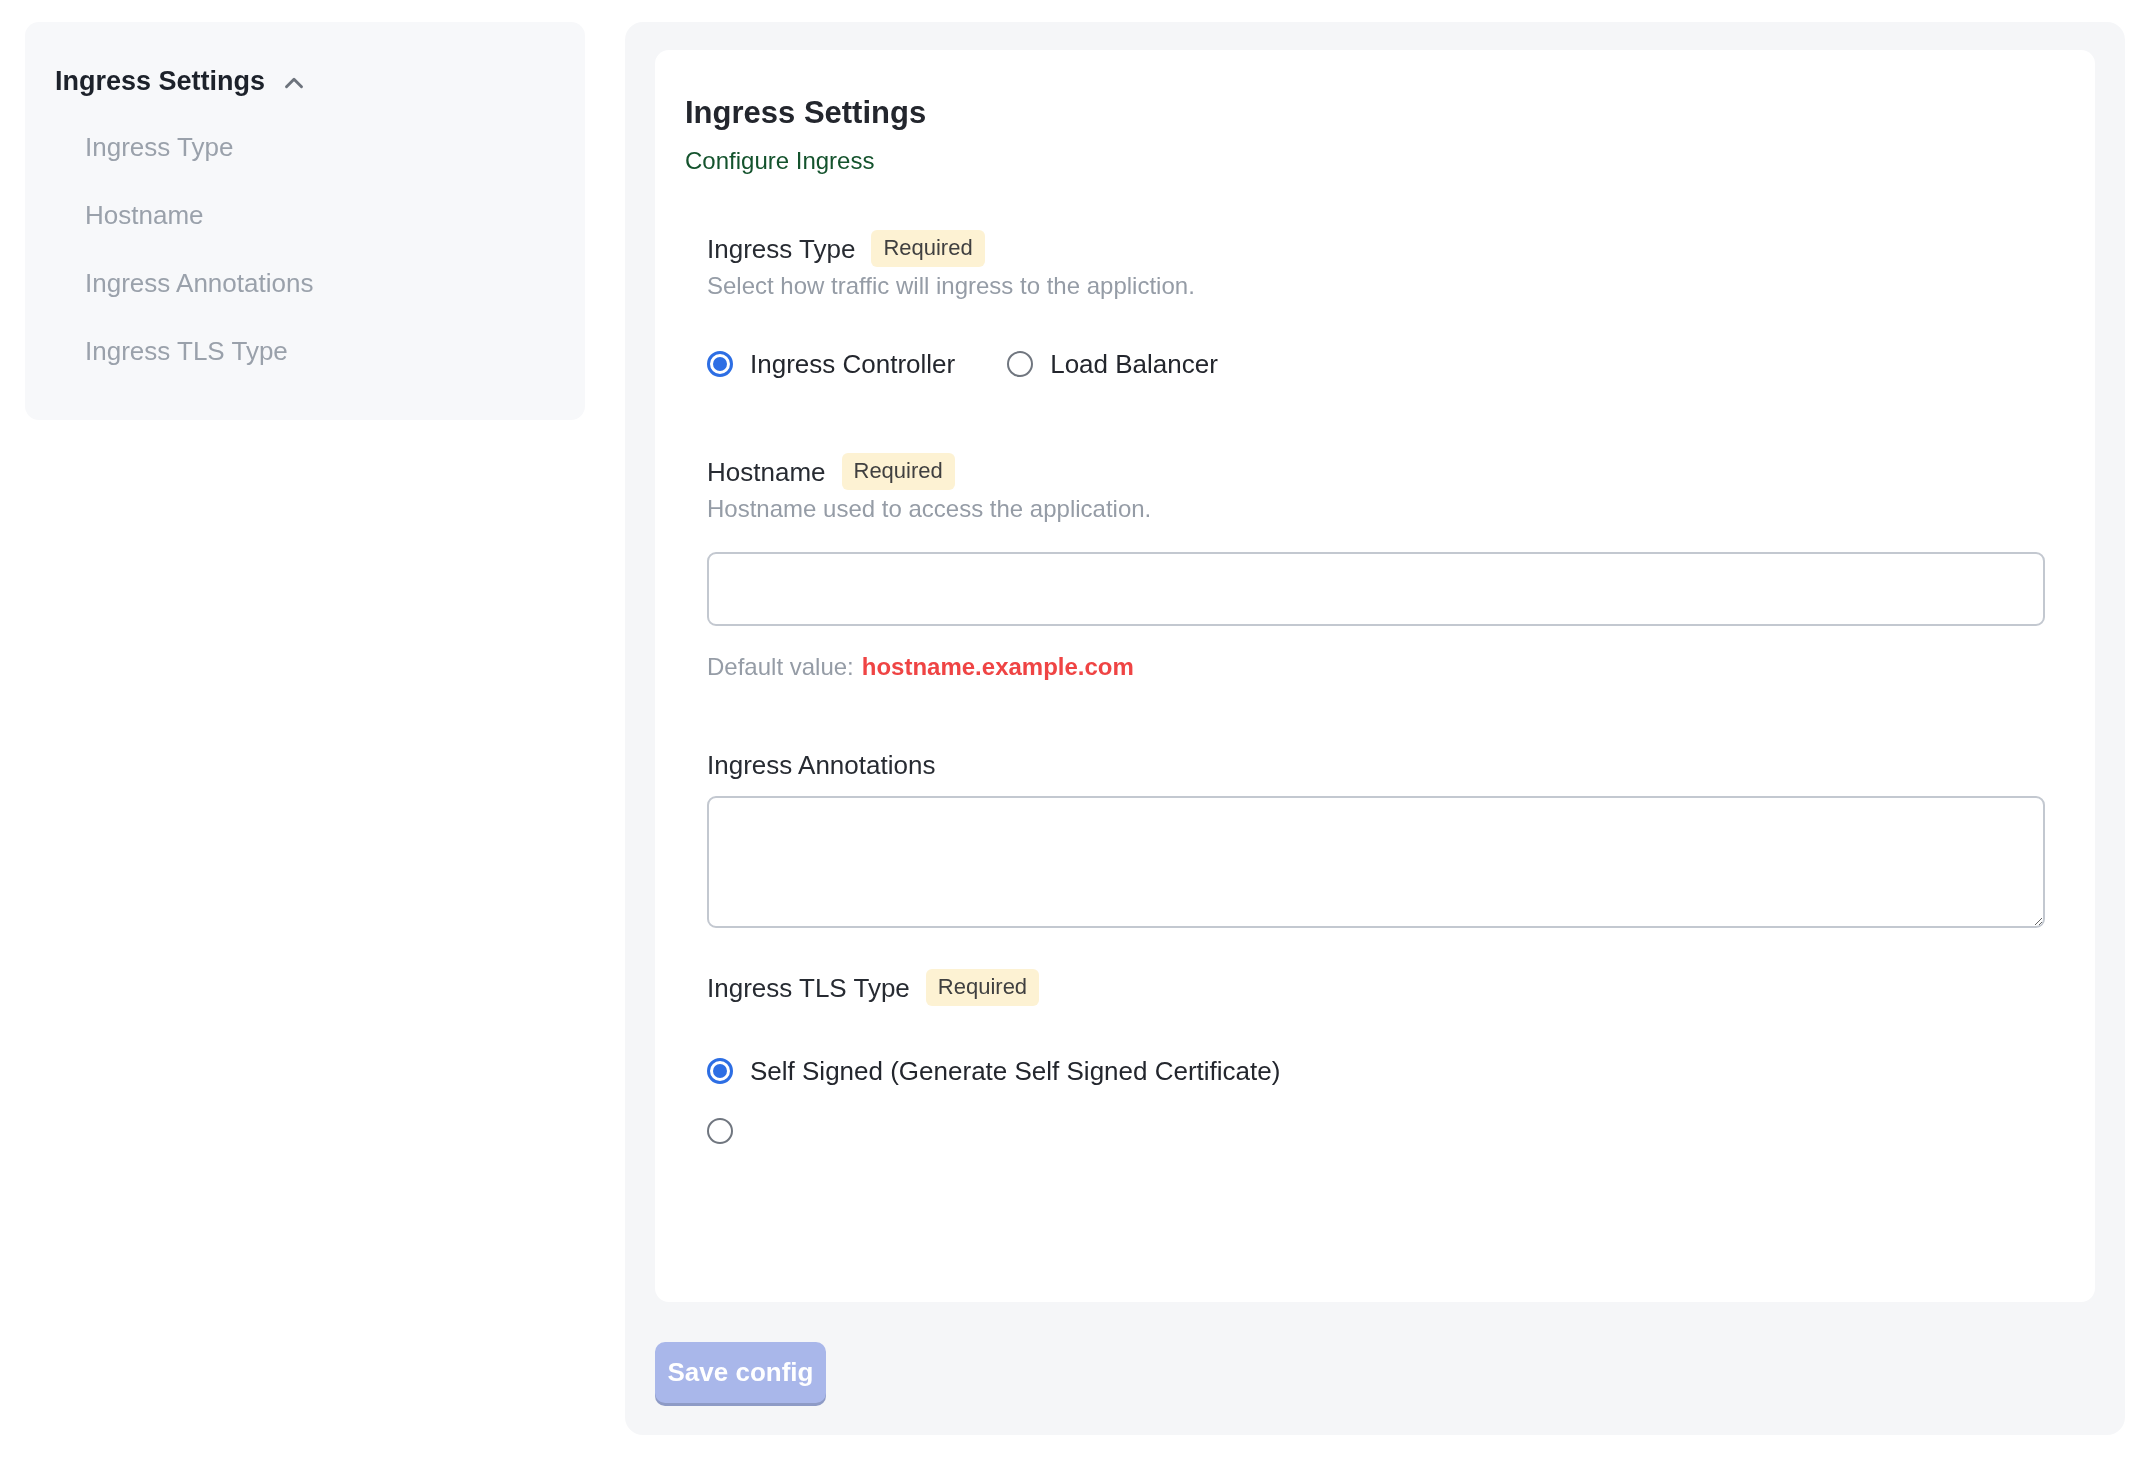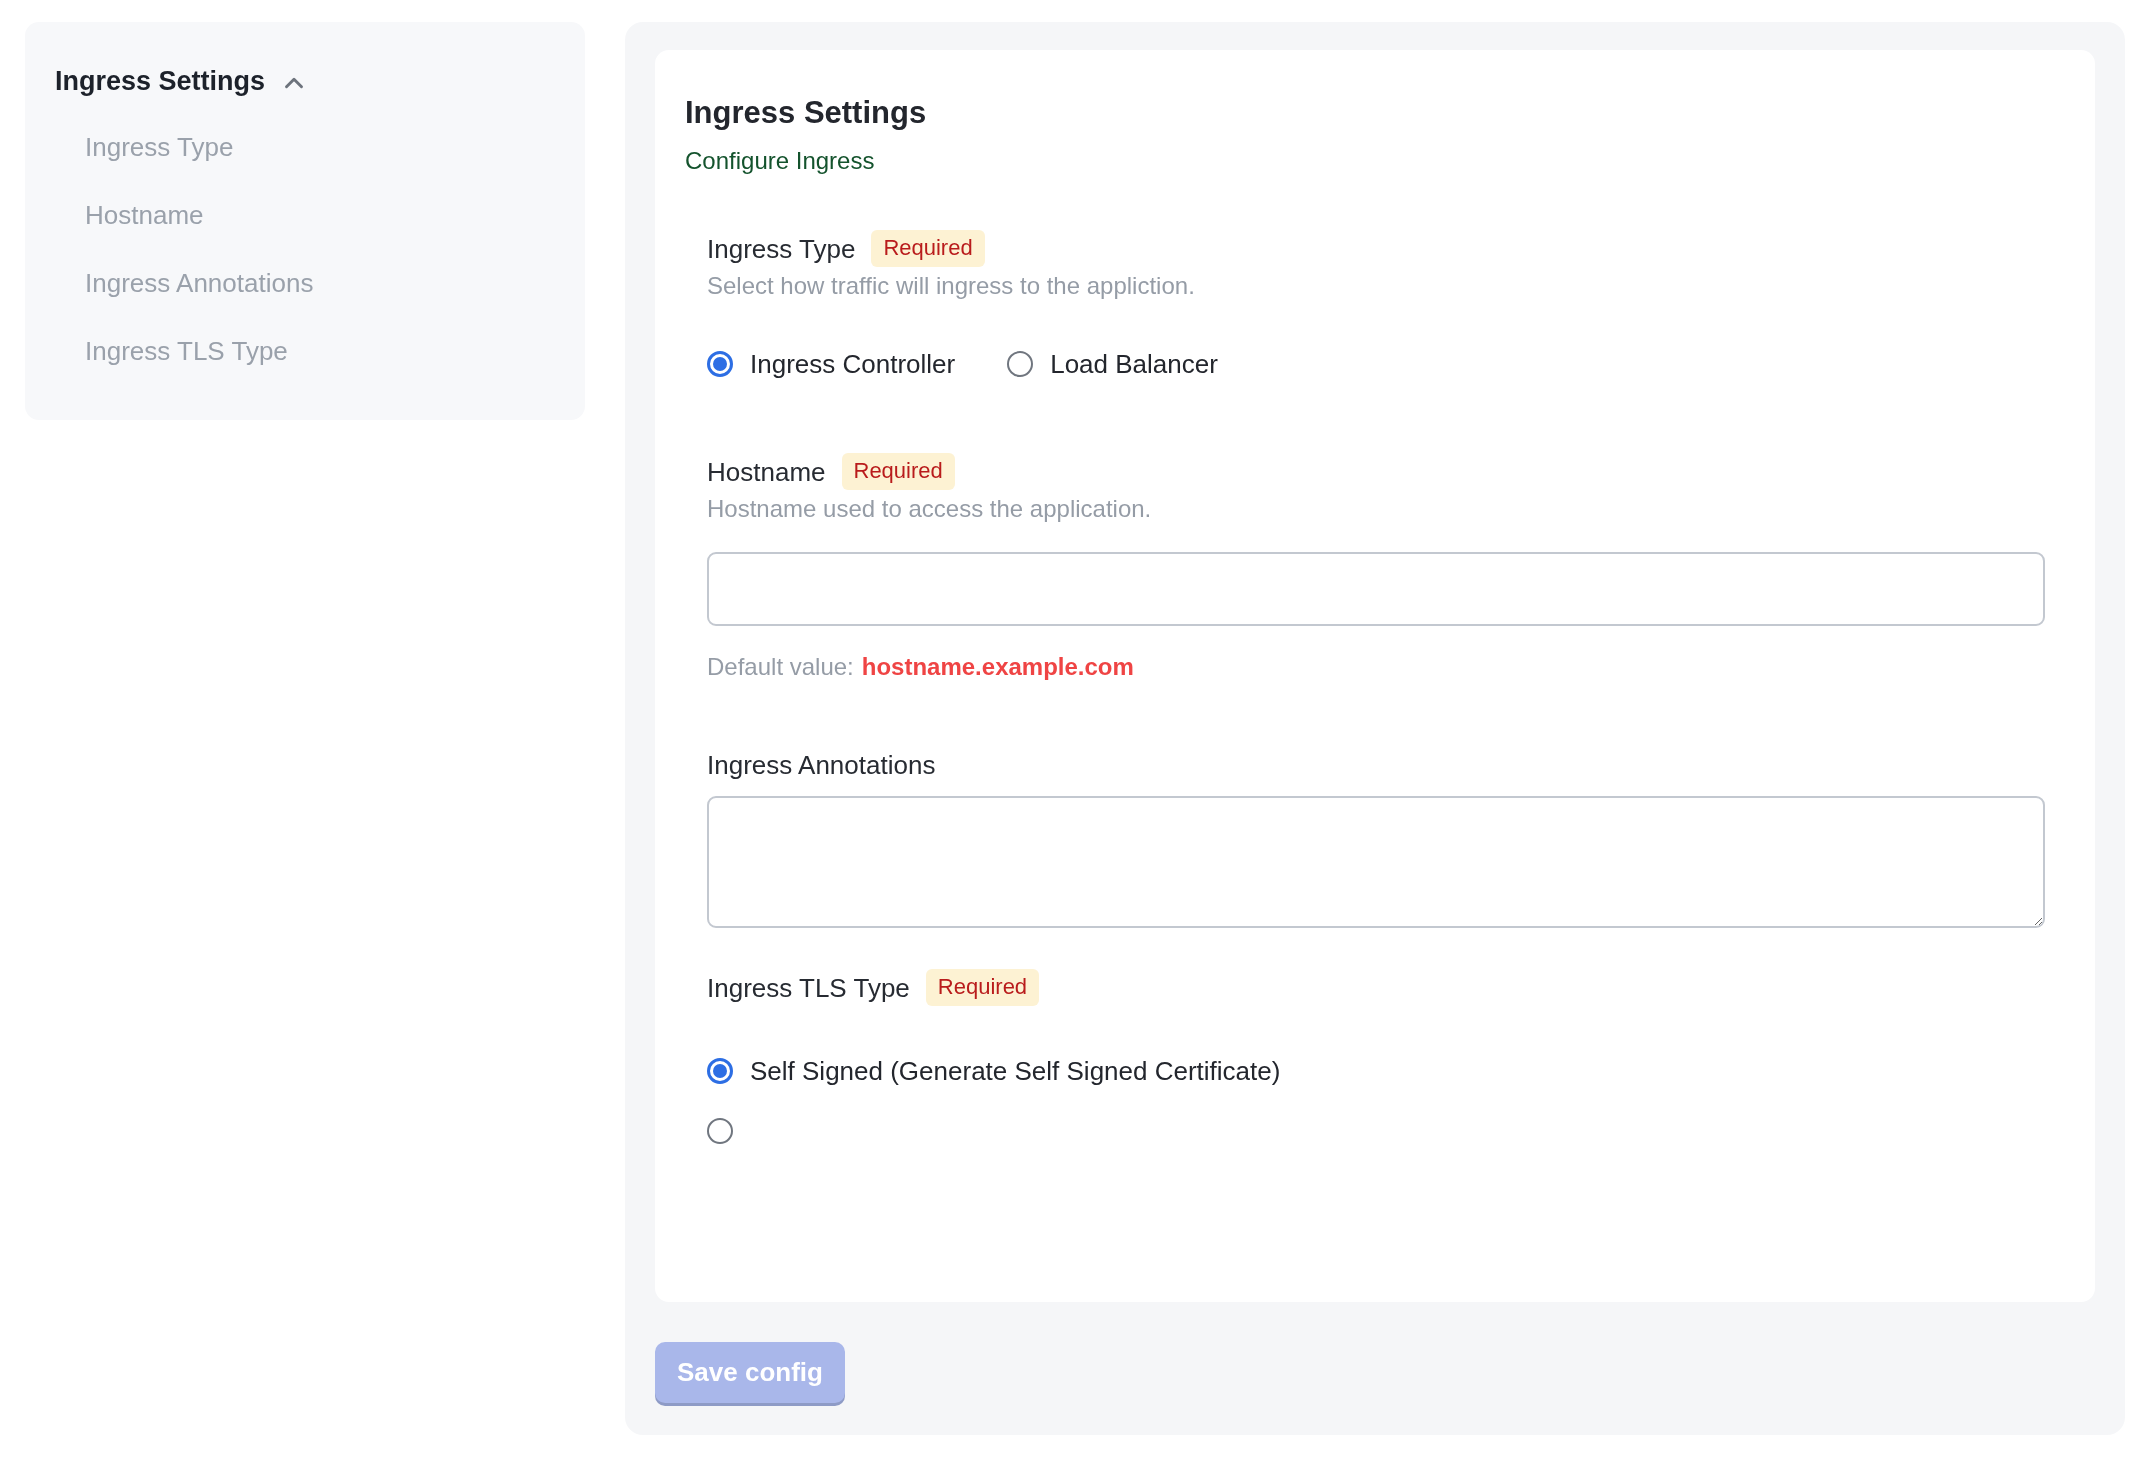--- a/index.html
+++ b/index.html
@@ -64,21 +64,21 @@
   }
   .sections { margin-left: 22px; margin-top: 54px; }
 
   .label-row { display: flex; align-items: center; gap: 16px; }
   .section-label {
     font-size: 26px; font-weight: 500; color: #272b32;
     line-height: 34px;
   }
   .badge {
     background: #fdf2d3;
-    color: #b91c1c;
+    color: #404040;
     font-size: 22px;
     line-height: 22px;
     padding: 7px 12px 8px 12px;
     border-radius: 6px;
   }
   .section-desc {
     margin-top: 4px;
     font-size: 24px; color: #959ca6;
     line-height: 30px;
   }
@@ -155,21 +155,21 @@
 
   
   .tls-section { margin-top: 41px; }
   .radio-stack { margin-top: 48px; }
   .radio-stack .radio-option { margin-bottom: 30px; }
 
   
   .save-button {
     position: absolute;
     left: 30px; top: 1320px;
-    width: 190px; height: 61px;
+    width: 171px; height: 61px;
     background: #a9b7ea;
     border: none;
     border-radius: 10px;
     box-shadow: 0 3px 0 #8e9bc6;
     color: #ffffff;
     font-size: 26px; font-weight: 700;
     font-family: "Liberation Sans", sans-serif;
     cursor: pointer;
   }
 </style>

